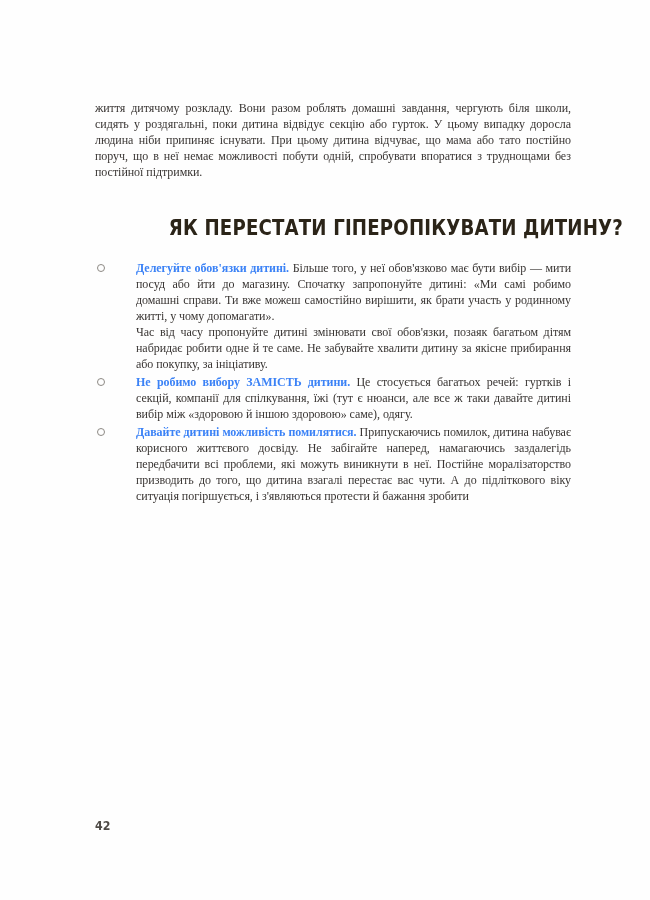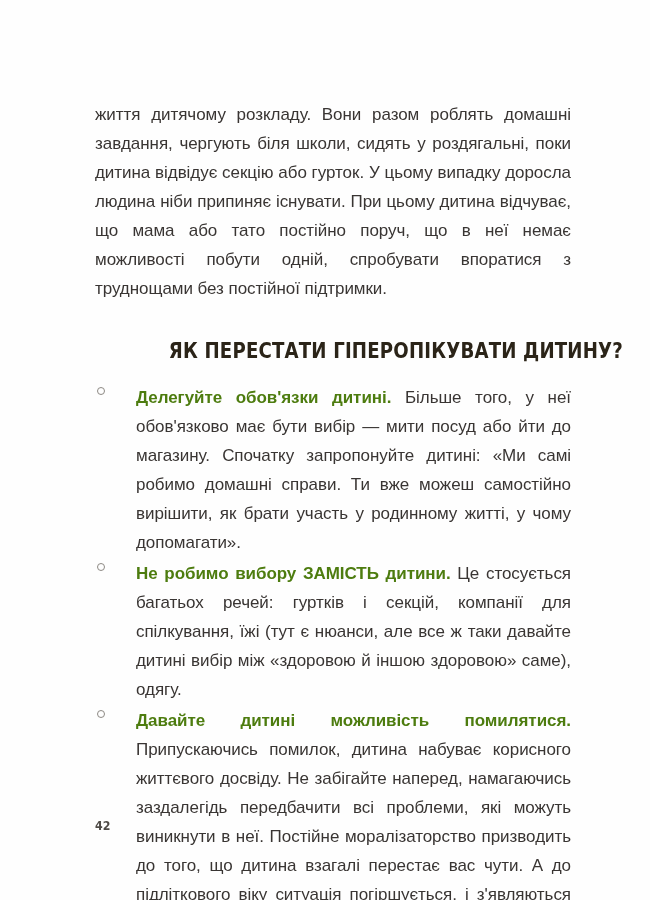--- a/index.html
+++ b/index.html
@@ -26,23 +26,23 @@
     position: absolute;
     left: 95px;
     top: 100px;
     width: 476px;
   }
 
   
   .para {
     margin: 0;
     color: #393533;
-    font-family: Liberation Sans, sans-serif;
-    font-size: 17px;
-    line-height: 29px;
+    font-family: Liberation Serif, serif;
+    font-size: 12px;
+    line-height: 16px;
     text-align: justify;
     text-justify: inter-word;
     hyphens: manual;
     letter-spacing: -0.05px;
   }
 
   .para.indent {
     text-indent: 26px;
   }
 
@@ -83,21 +83,21 @@
     left: 2px;
     top: 4px;
     width: 8px;
     height: 8px;
     border: 1.2px solid #8d8984;
     border-radius: 50%;
     box-sizing: border-box;
   }
   .lead {
     font-weight: bold;
-    color: #4d7c0f;
+    color: #3b82f6;
   }
 
   .sub-para {
     margin: 0;
   }
 
   .gap-top-1 { margin-top: 2px; }
   .gap-top-2 { margin-top: 2px; }
 
   
@@ -126,20 +126,21 @@
     <div class="heading-wrap">
       <h2 class="section-heading">ЯК ПЕРЕСТАТИ ГІПЕРОПІКУВАТИ ДИТИНУ?</h2>
     </div>
 
 
     <ul class="bullet-list">
 
       <li class="bullet-item gap-top-1">
         <span class="bullet-marker"></span>
         <p class="para sub-para"><span class="lead">Делегуйте обов'язки дитині.</span><span> Більше того, у неї обов'язково має бути вибір — мити посуд або йти до магазину. Спочатку запропонуйте дитині: «Ми самі робимо домашні справи. Ти вже можеш самостійно вирішити, як брати участь у родинному житті, у чому допомагати».</span></p>
+        <p class="para sub-para">Час від часу пропонуйте дитині змінювати свої обов'язки, позаяк багатьом дітям набридає робити одне й те саме. Не забувайте хвалити дитину за якісне прибирання або покупку, за ініціативу.</p>
       </li>
 
       <li class="bullet-item gap-top-2">
         <span class="bullet-marker"></span>
         <p class="para sub-para"><span class="lead">Не робимо вибору ЗАМІСТЬ дитини.</span><span> Це стосується багатьох речей: гуртків і секцій, компанії для спілкування, їжі (тут є нюанси, але все ж таки давайте дитині вибір між «здоровою й іншою здоровою» саме), одягу.</span></p>
       </li>
 
       <li class="bullet-item gap-top-2">
         <span class="bullet-marker"></span>
         <p class="para sub-para"><span class="lead">Давайте дитині можливість помилятися.</span><span> Припускаючись помилок, дитина набуває корисного життєвого досвіду. Не забігайте наперед, намагаючись заздалегідь передбачити всі проблеми, які можуть виникнути в неї. Постійне моралізаторство призводить до того, що дитина взагалі перестає вас чути. А до підліткового віку ситуація погіршується, і з'являються протести й бажання зробити</span></p>

